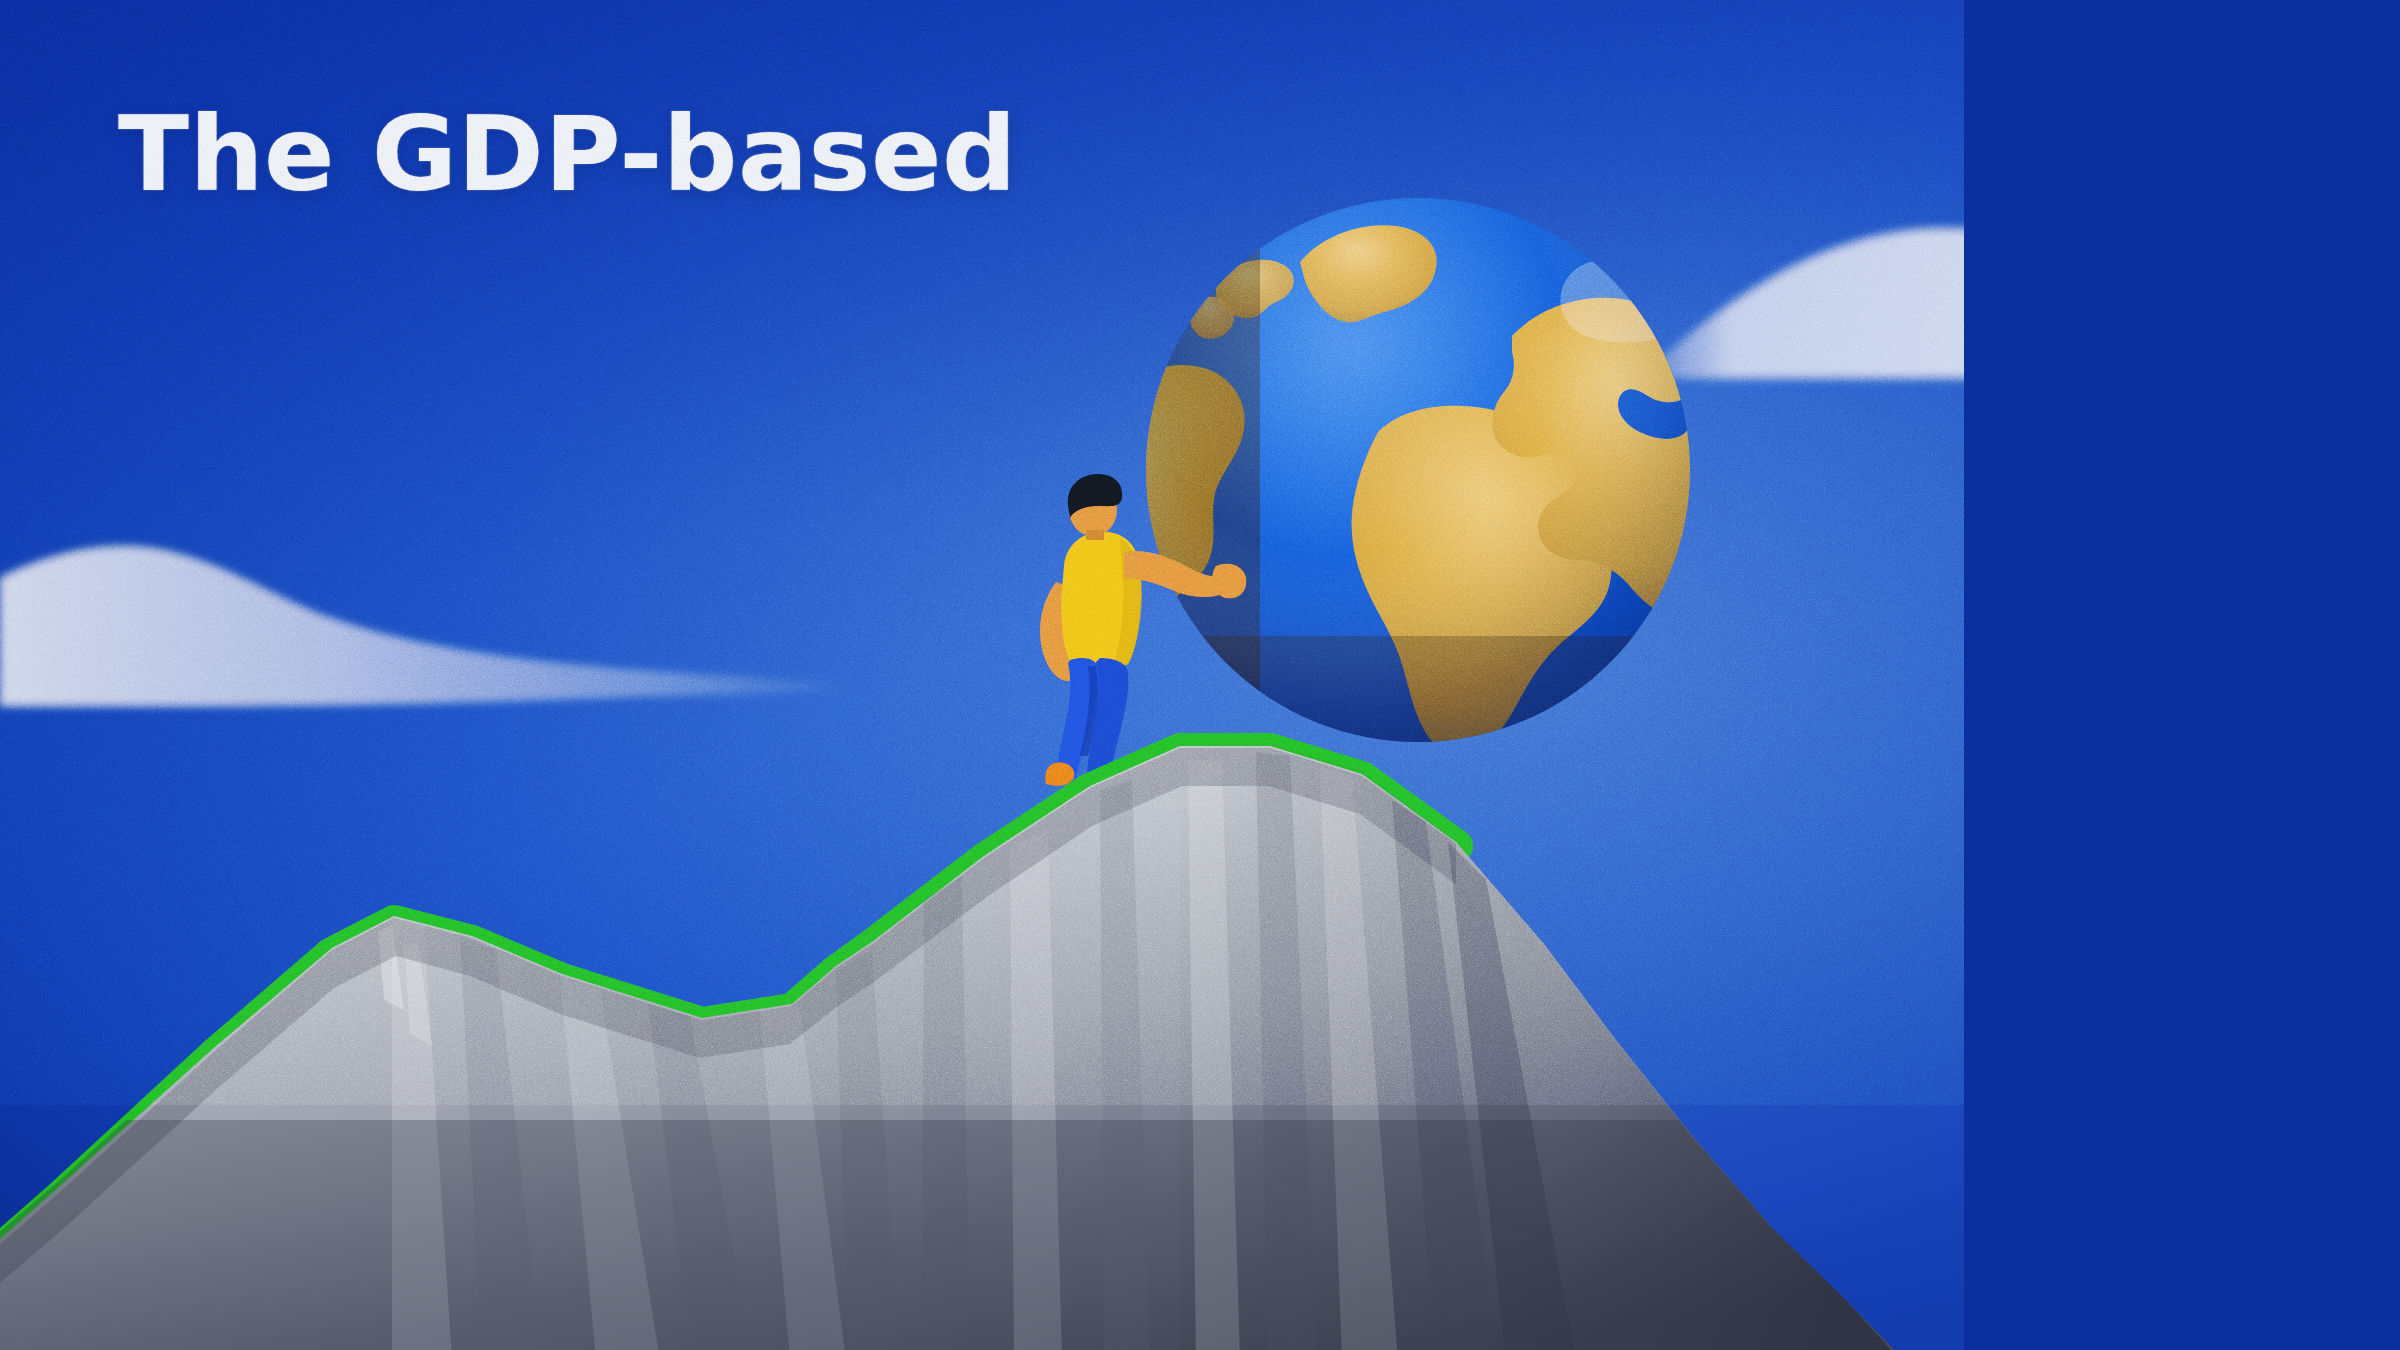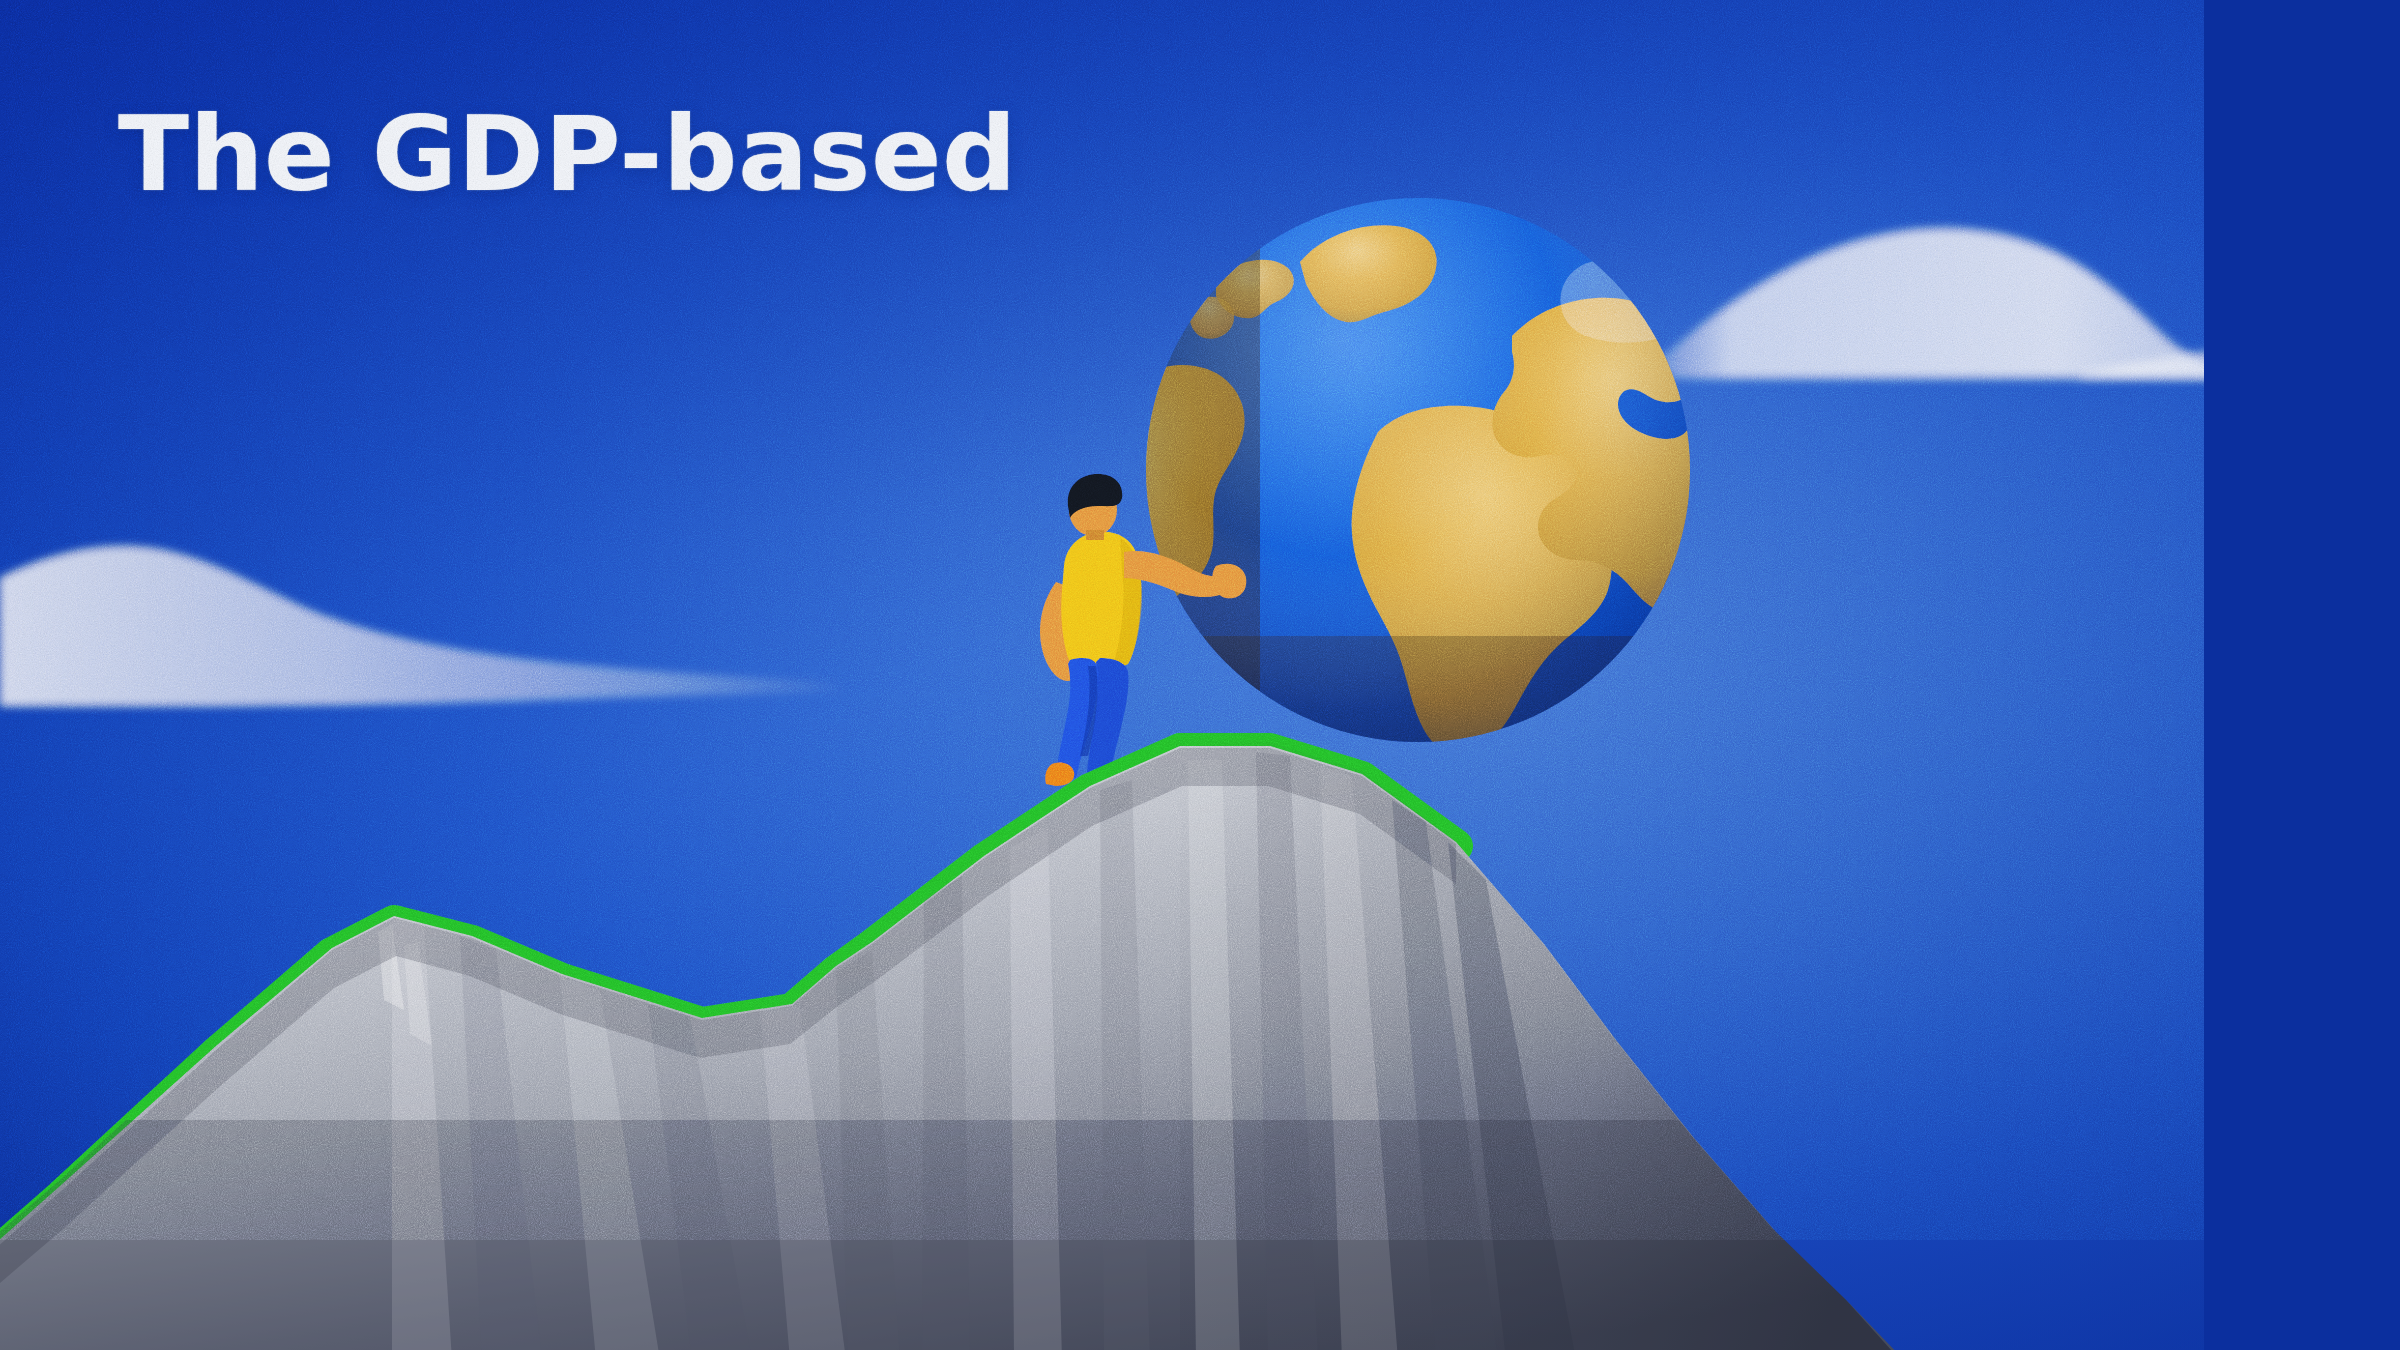--- a/index.html
+++ b/index.html
@@ -6,21 +6,21 @@
   html, body {
     margin: 0;
     padding: 0;
     background: #0b2f9e;
   }
   body {
     font-family: "Liberation Sans", sans-serif;
   }
   #scene {
     position: relative;
-    width: 2204px;
+    width: 1964px;
     height: 1350px;
     overflow: hidden;
     background: #0d35a8;
   }
   #scene svg.layer {
     position: absolute;
     inset: 0;
     width: 2400px;
     height: 1350px;
     display: block;

